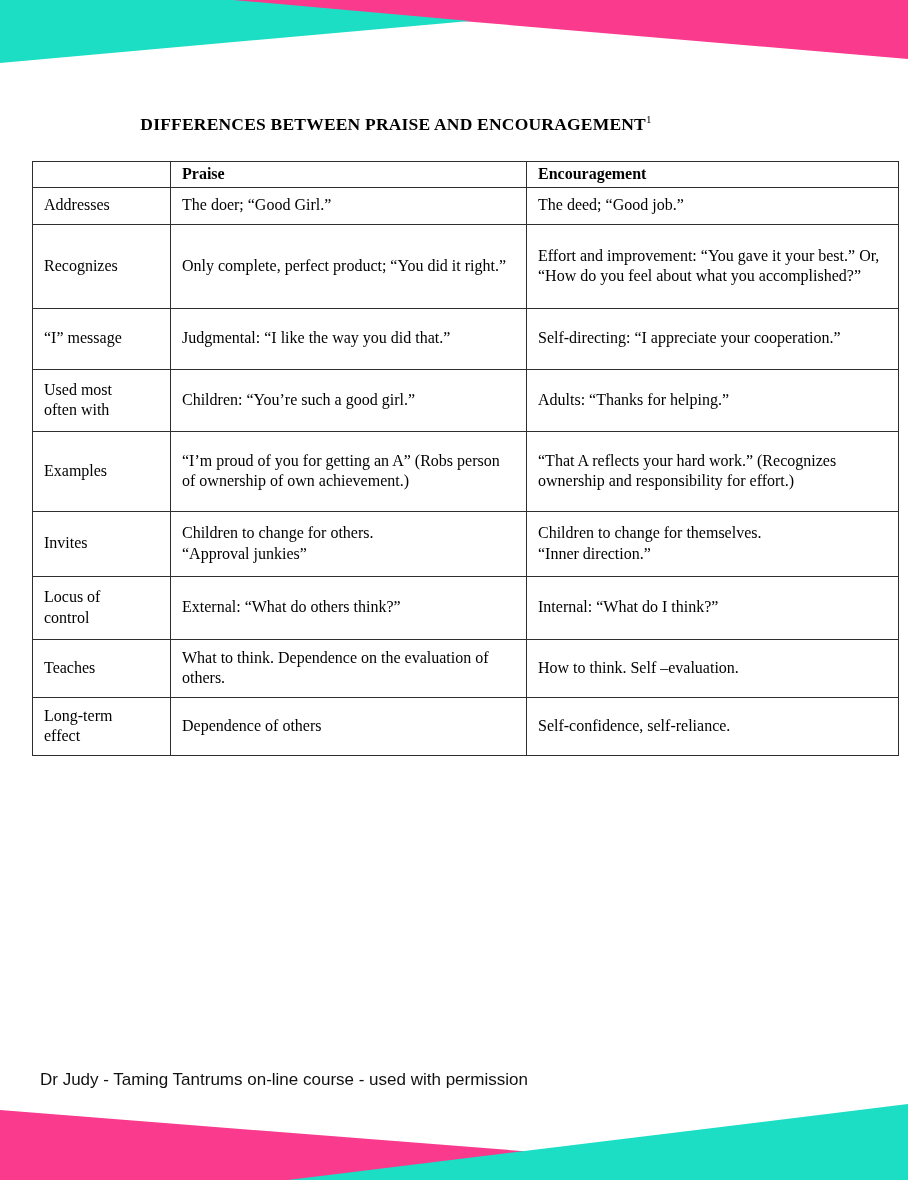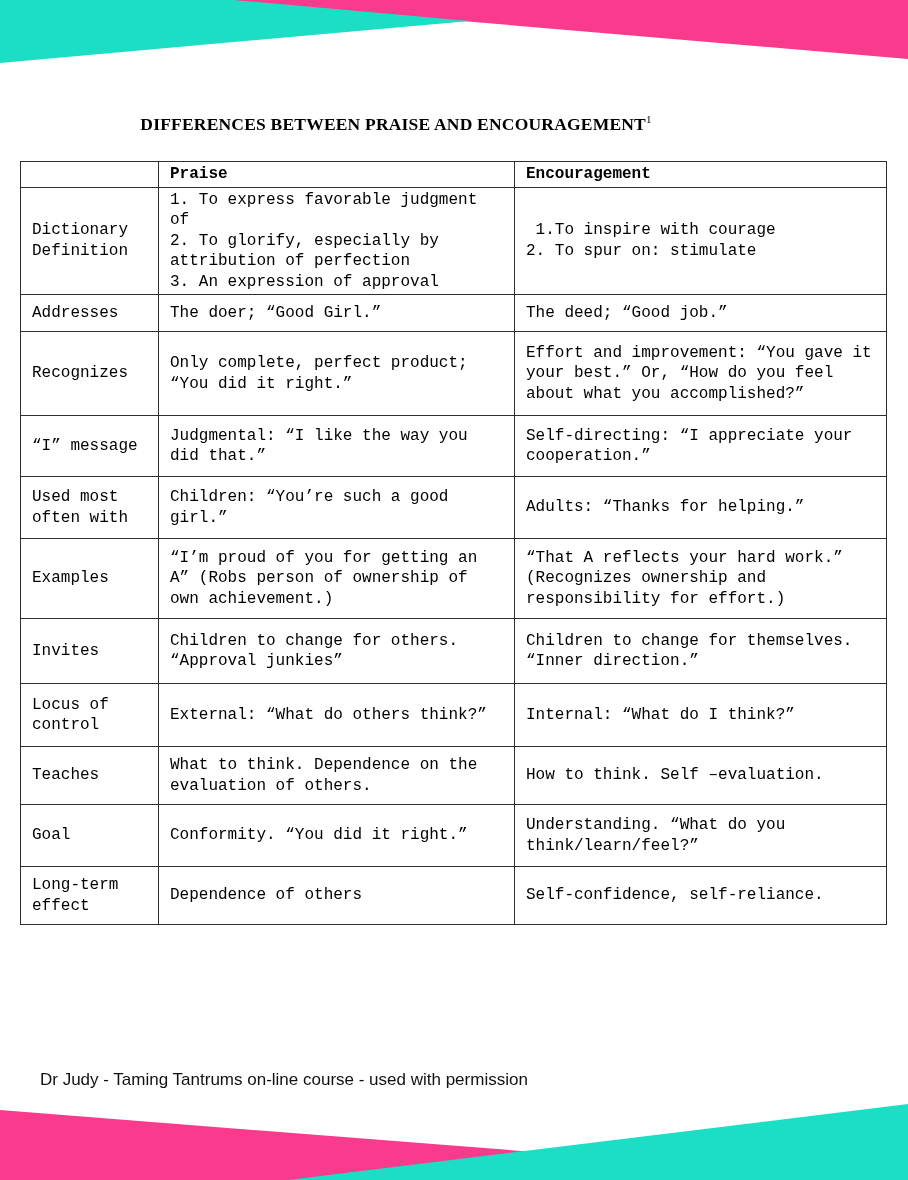--- a/index.html
+++ b/index.html
@@ -11,22 +11,22 @@
   }
   .banner{position:absolute;left:0;display:block;}
   .banner-top{top:0;}
   .banner-bottom{top:1100px;}
   .title{
     position:absolute;top:113px;left:0;width:792px;margin:0;
     text-align:center;font-size:17.5px;font-weight:bold;letter-spacing:.2px;
   }
   .title .fn{font-weight:normal;font-size:11px;}
   .compare-table{
-    position:absolute;top:161px;left:20px;width:866px;
-    border-collapse:collapse;table-layout:fixed;font-family:Liberation Mono, monospace;
+    position:absolute;top:161px;left:32px;width:866px;
+    border-collapse:collapse;table-layout:fixed;
   }
   col.c1{width:138px;} col.c2{width:356px;} col.c3{width:372px;}
   th,td{
     border:1px solid #2e2e2e;
     font-size:16px;line-height:20.5px;
     padding:2px 9px 2px 11px;
     vertical-align:middle;text-align:left;
     white-space:pre-line;overflow:hidden;
   }
   th{font-weight:bold;}
@@ -54,29 +54,20 @@
       <col class="c3">
     </colgroup>
   <thead>
     <tr style="height:24px">
       <th></th>
       <th>Praise</th>
       <th>Encouragement</th>
     </tr>
   </thead>
   <tbody>
-    <tr style="height:102px">
-      <td>Dictionary
-Definition</td>
-      <td>1. To express favorable judgment of
-2. To glorify, especially by attribution of perfection
-3. An expression of approval</td>
-      <td>&nbsp;1.To inspire with courage
-2. To spur on: stimulate</td>
-    </tr>
     <tr style="height:37px">
       <td>Addresses</td>
       <td>The doer; “Good Girl.”</td>
       <td>The deed; “Good job.”</td>
     </tr>
     <tr style="height:84px">
       <td>Recognizes</td>
       <td>Only complete, perfect product; “You did it right.”</td>
       <td>Effort and improvement: “You gave it your best.” Or, “How do you feel about what you accomplished?”</td>
     </tr>
@@ -107,25 +98,20 @@
       <td>Locus of
 control</td>
       <td>External: “What do others think?”</td>
       <td>Internal: “What do I think?”</td>
     </tr>
     <tr style="height:58px">
       <td>Teaches</td>
       <td>What to think. Dependence on the evaluation of others.</td>
       <td>How to think. Self –evaluation.</td>
     </tr>
-    <tr style="height:62px">
-      <td>Goal</td>
-      <td>Conformity. “You did it right.”</td>
-      <td>Understanding. “What do you think/learn/feel?”</td>
-    </tr>
     <tr style="height:58px">
       <td>Long-term
 effect</td>
       <td>Dependence of others</td>
       <td>Self-confidence, self-reliance.</td>
     </tr>
   </tbody>
 </table>
 
 <div class="footer">Dr Judy - Taming Tantrums on-line course - used with permission</div>

